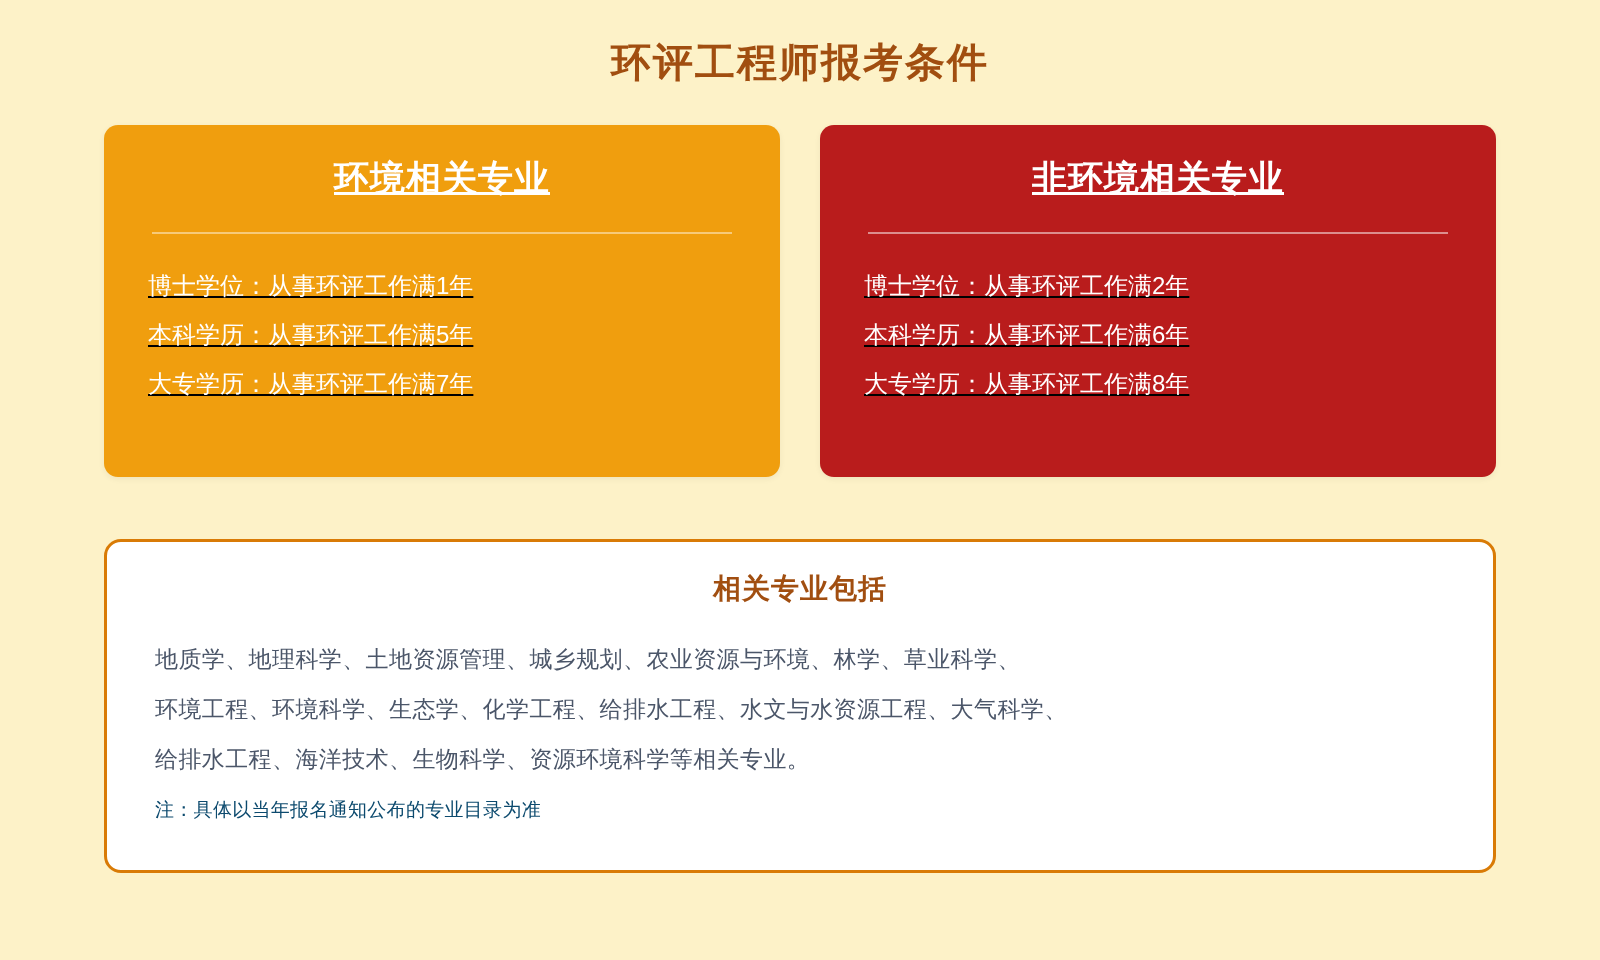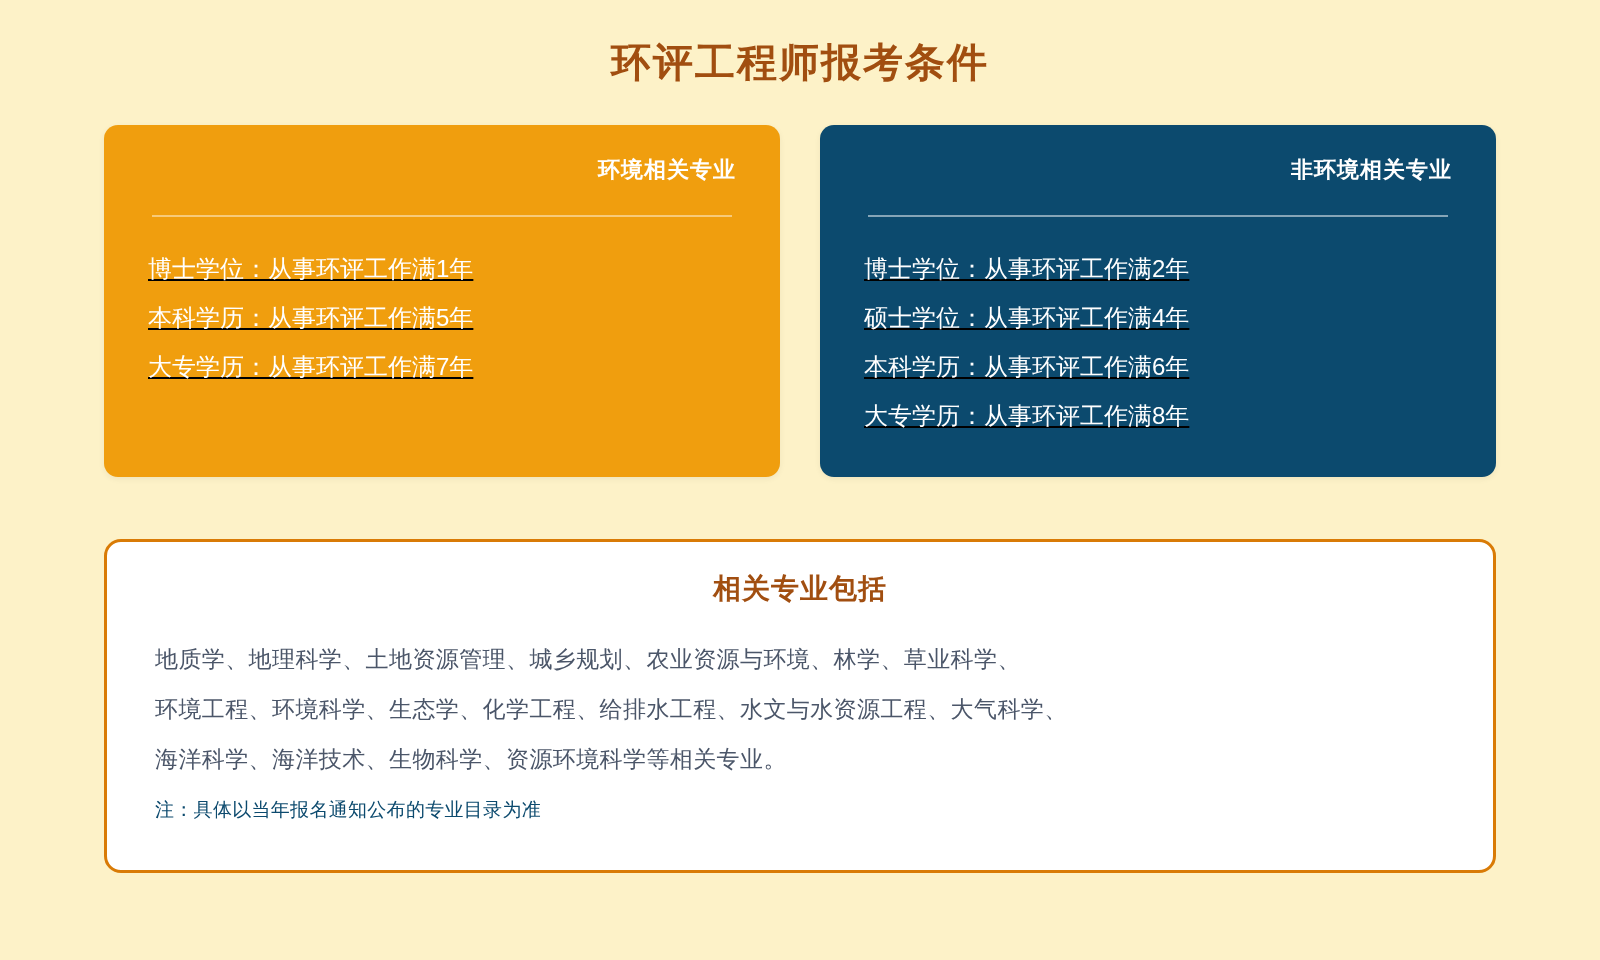--- a/index.html
+++ b/index.html
@@ -44,29 +44,30 @@
 
   .cond-card {
     flex: 1 1 0;
     border-radius: 14px;
     padding: 30px 44px 36px 44px;
     box-sizing: border-box;
     min-height: 352px;
     box-shadow: 0 2px 6px rgba(0,0,0,0.06);
   }
   .cond-card.orange { background: #f09e0e; }
-  .cond-card.green  { background: #0c4a6e; }
+  .cond-card.green  { background: #b91c1c; }
 
   .cond-card-title {
-    text-align: right;
+    text-align: center;
     color: #ffffff;
-    font-size: 22px;
+    font-size: 35px;
     font-weight: bold;
     letter-spacing: 1px;
     padding-bottom: 5px;
+    text-decoration: underline;
   }
 
   .cond-divider {
     height: 2px;
     background: rgba(255,255,255,0.45);
     margin: 25px 4px 0 4px;
   }
   .cond-card.green .cond-divider {
     background: rgba(255,255,255,0.5);
   }
@@ -137,31 +138,30 @@
         <li class="cond-item">本科学历：从事环评工作满5年</li>
         <li class="cond-item">大专学历：从事环评工作满7年</li>
       </ul>
     </div>
 
     <div class="cond-card green">
       <div class="cond-card-title">非环境相关专业</div>
       <div class="cond-divider"></div>
       <ul class="cond-list">
         <li class="cond-item">博士学位：从事环评工作满2年</li>
-        <li class="cond-item">硕士学位：从事环评工作满4年</li>
         <li class="cond-item">本科学历：从事环评工作满6年</li>
         <li class="cond-item">大专学历：从事环评工作满8年</li>
       </ul>
     </div>
 
   </div>
 
   <div class="majors-card">
     <div class="majors-title">相关专业包括</div>
     <div class="majors-body">
       <div class="majors-line">地质学、地理科学、土地资源管理、城乡规划、农业资源与环境、林学、草业科学、</div>
       <div class="majors-line">环境工程、环境科学、生态学、化学工程、给排水工程、水文与水资源工程、大气科学、</div>
-      <div class="majors-line">海洋科学、海洋技术、生物科学、资源环境科学等相关专业。</div>
+      <div class="majors-line">给排水工程、海洋技术、生物科学、资源环境科学等相关专业。</div>
     </div>
     <div class="majors-note">注：具体以当年报名通知公布的专业目录为准</div>
   </div>
 
 </div>
 
 </body></html>

